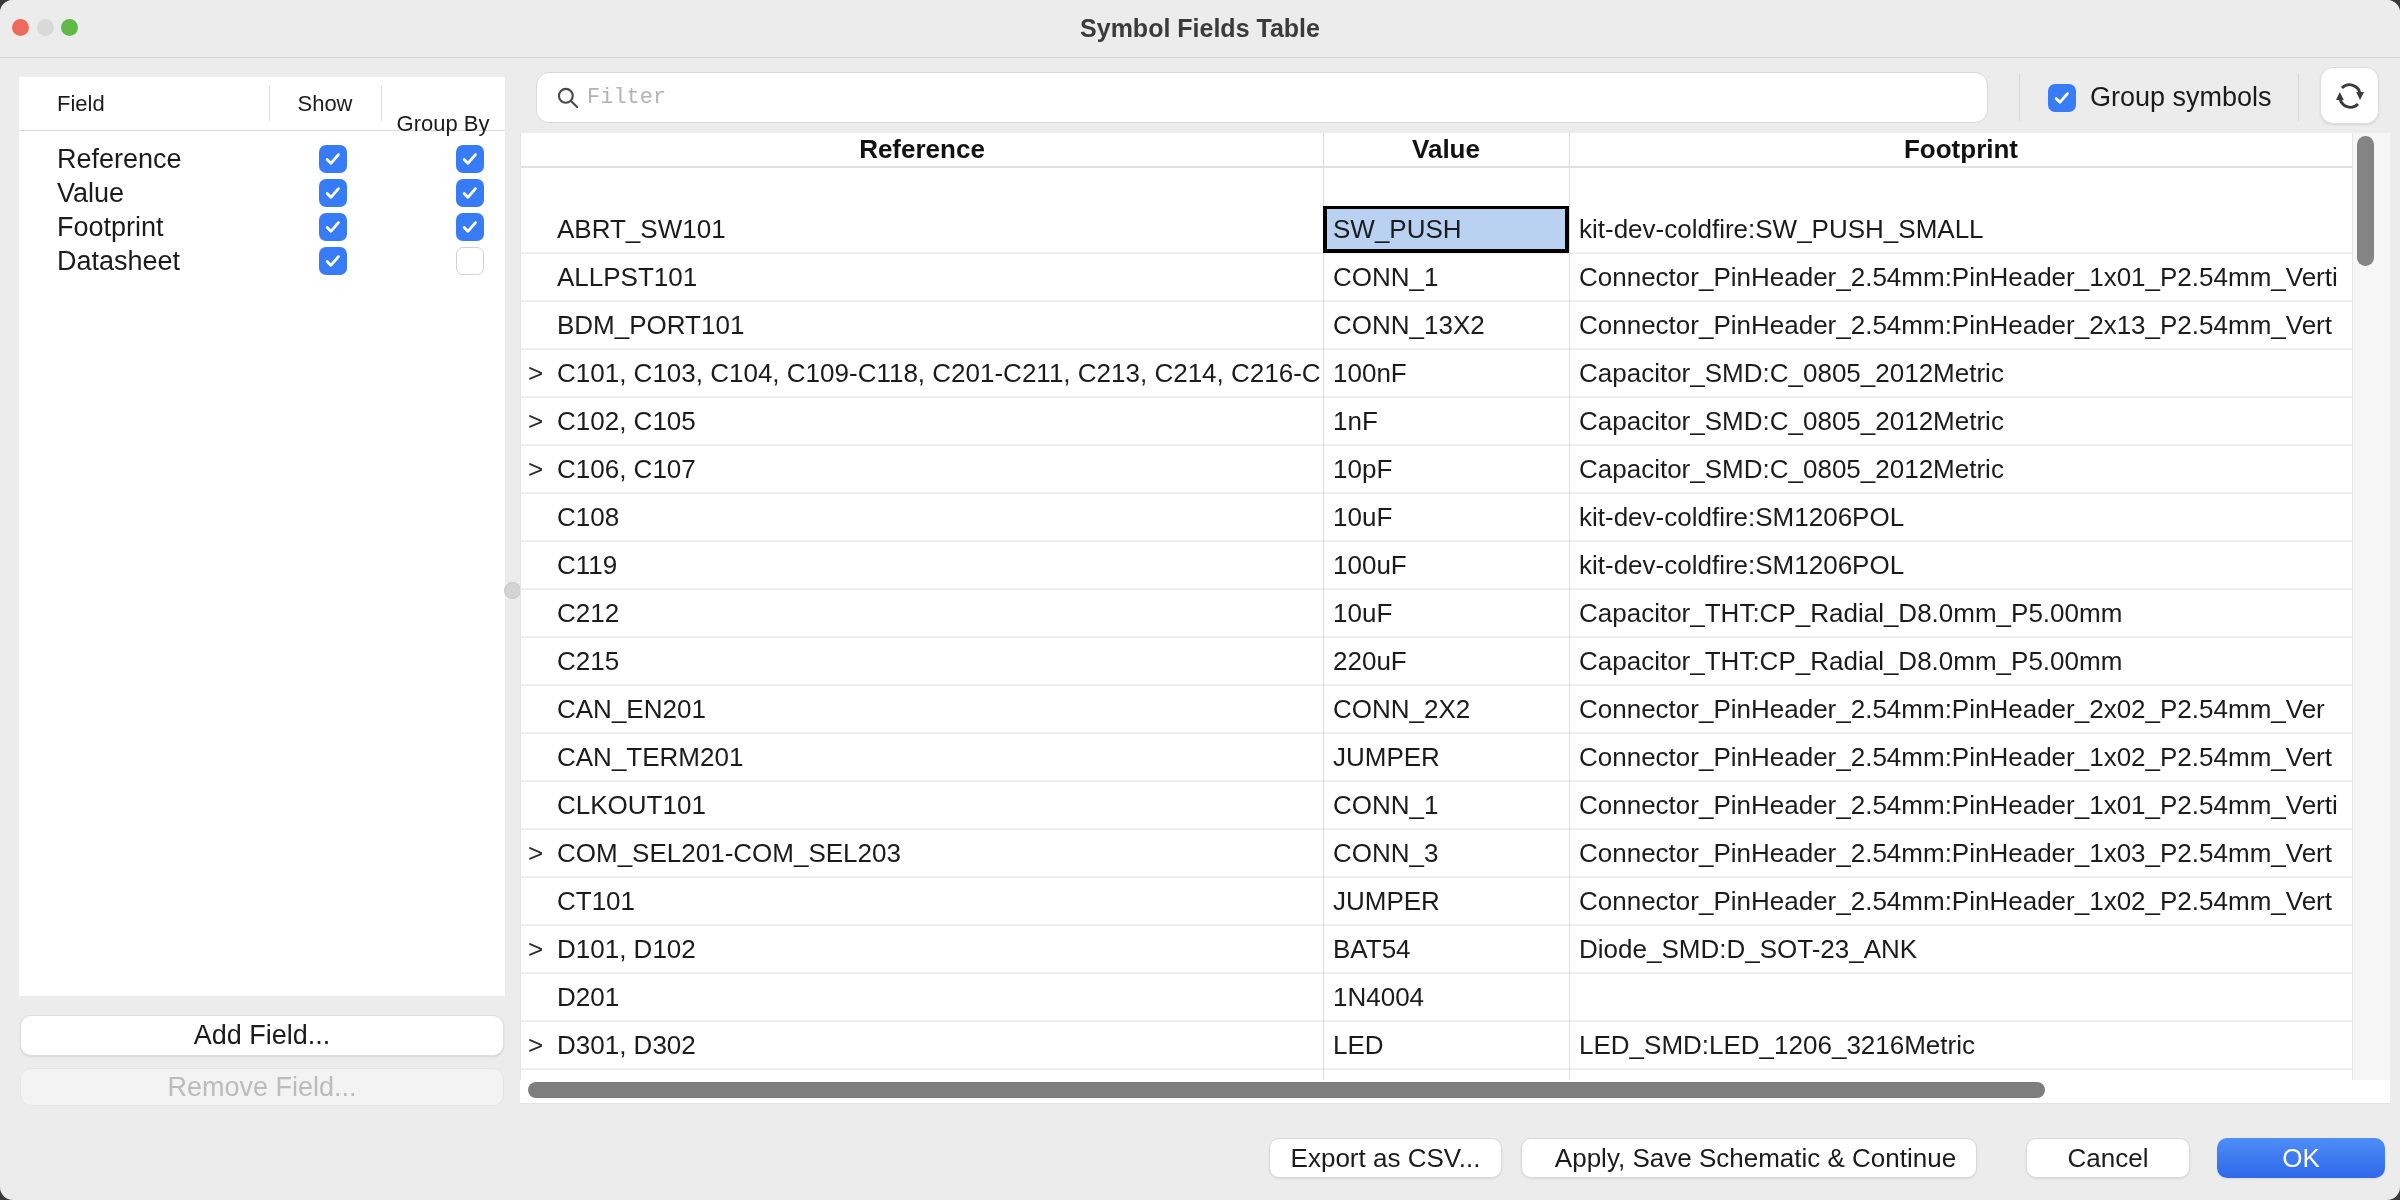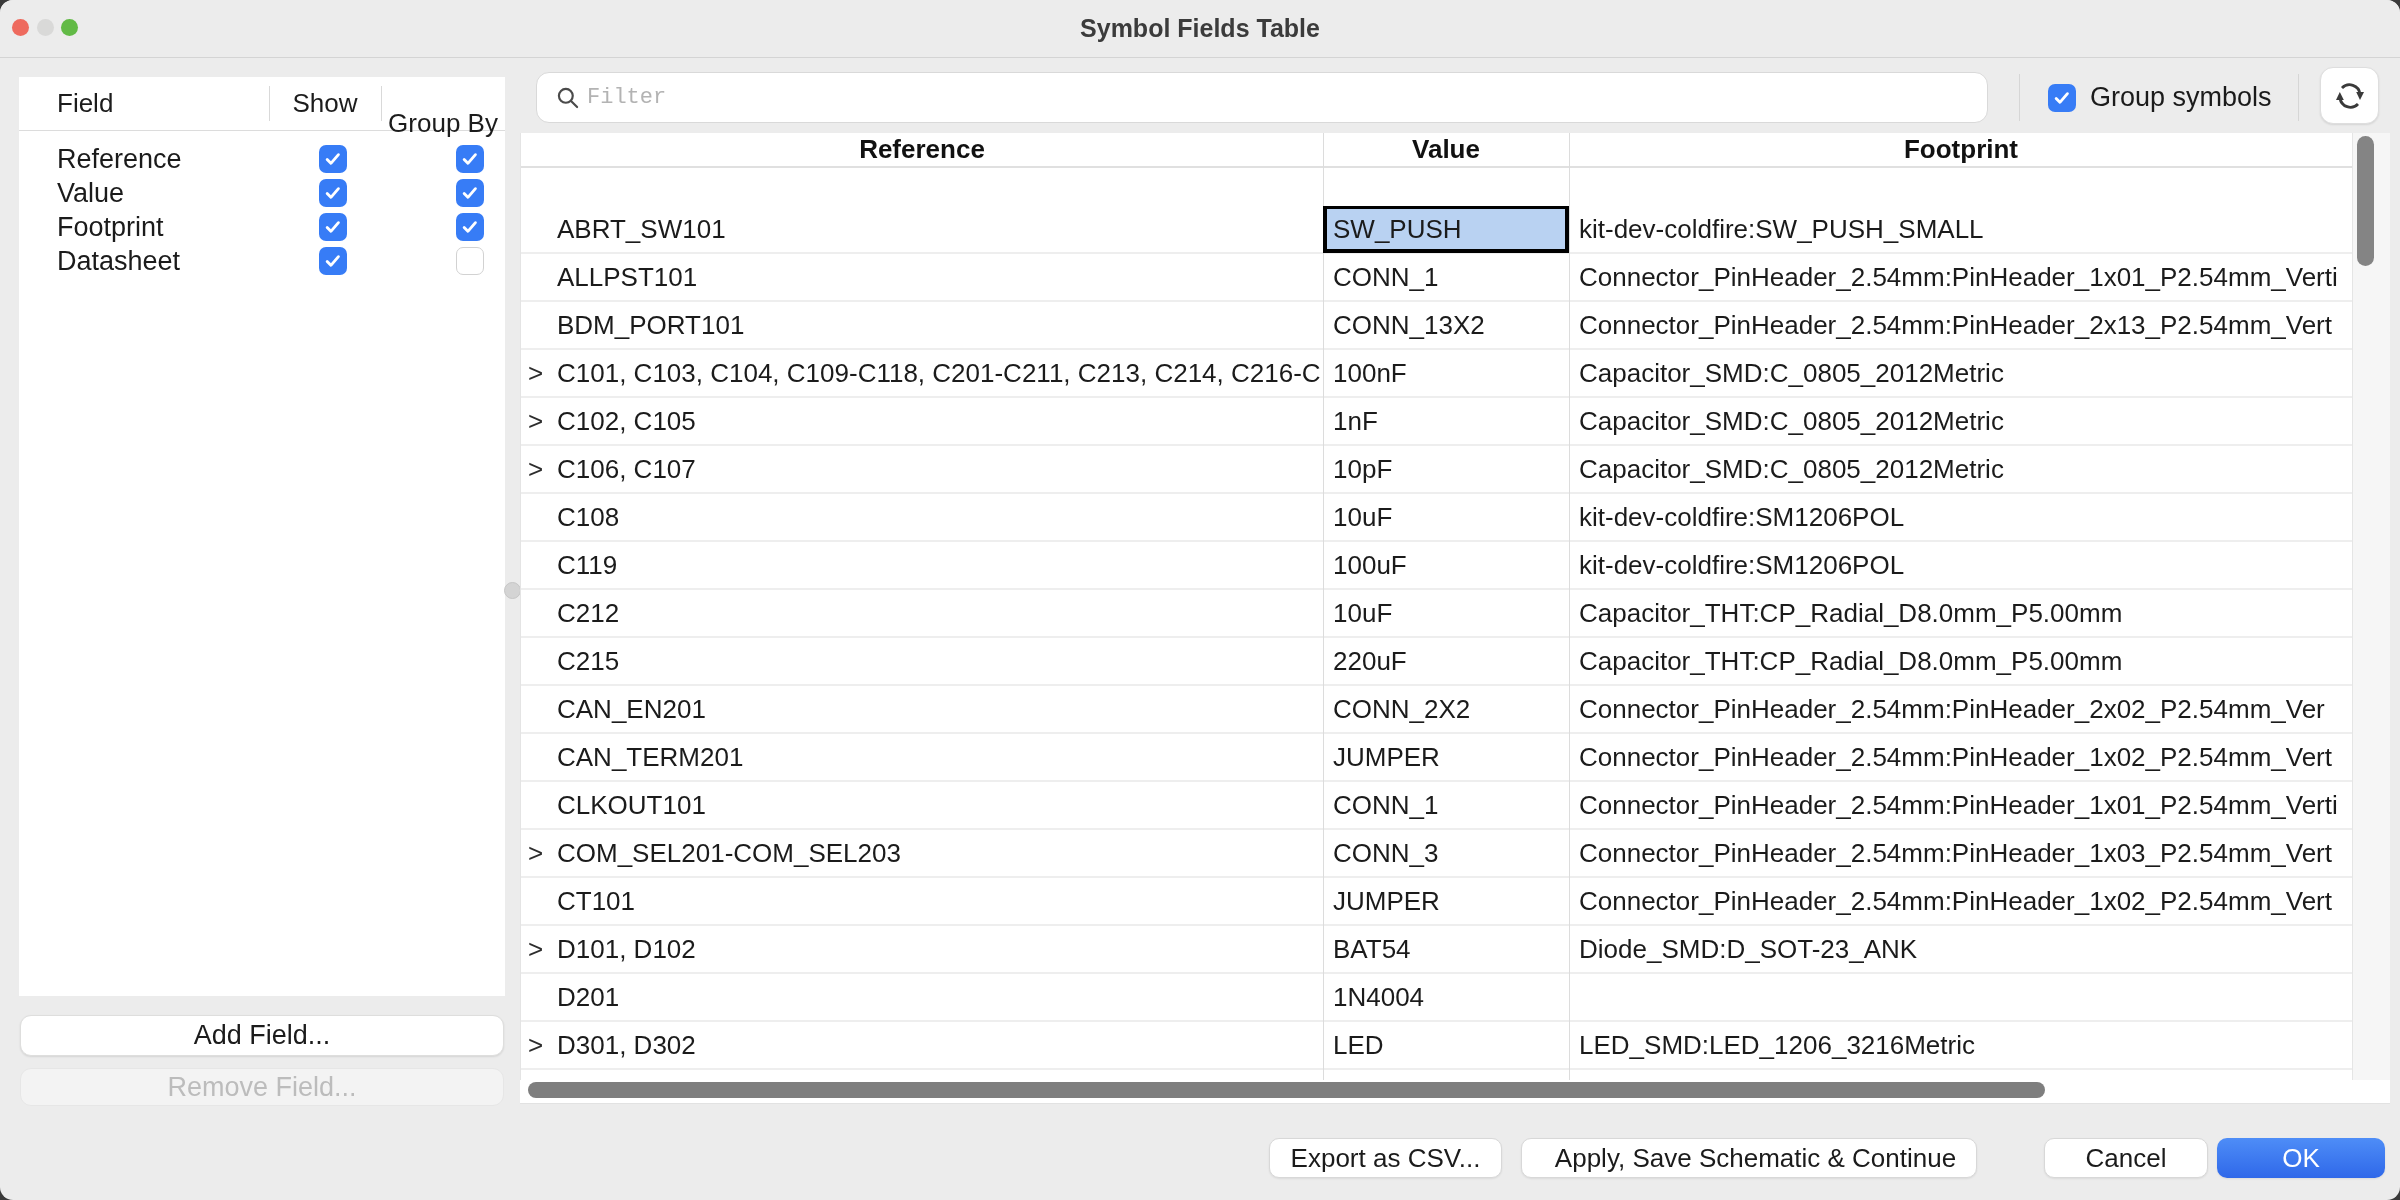--- a/index.html
+++ b/index.html
@@ -22,21 +22,21 @@
   .t-red{left:12px;background:var(--traffic-red,#ee6a5e);}
   .t-gray{left:37px;background:var(--traffic-gray,#d9d9d8);}
   .t-green{left:61px;background:var(--traffic-green,#62ba46);}
   .win-title{position:absolute;left:0;top:0;width:100%;height:57px;
     display:flex;align-items:center;justify-content:center;
     font-size:25px;font-weight:bold;color:#3b3b3b;}
   
   .fields-panel{position:absolute;left:19px;top:77px;width:486px;height:919px;
     background:#ffffff;}
   .fp-header{position:absolute;left:0;top:0;width:100%;height:53px;
-    border-bottom:1px solid #dcdcdc;font-size:26px;color:#1c1c1c;}
+    border-bottom:1px solid #dcdcdc;font-size:22px;color:#1c1c1c;}
   .fp-header .h-field{position:absolute;left:38px;top:0;height:53px;display:flex;align-items:center;}
   .fp-header .h-show{position:absolute;left:250px;width:112px;top:0;height:53px;display:flex;align-items:center;justify-content:center;}
   .fp-header .h-group{position:absolute;left:362px;width:124px;top:0;height:53px;display:flex;align-items:center;justify-content:center;margin-top:20px;}
   .fp-header .hdiv{position:absolute;top:9px;height:35px;width:1px;background:#d9d9d9;}
   .hdiv.d1{left:250px;} .hdiv.d2{left:362px;}
   .fp-rows{position:absolute;left:0;top:65px;width:100%;}
   .fp-row{position:relative;height:34px;}
   .fp-row .f-name{position:absolute;left:38px;top:0;height:34px;display:flex;align-items:center;
     font-size:27px;color:#1b1b1b;}
   .fp-row .cb{position:absolute;top:3px;}
@@ -100,21 +100,21 @@
   
   .hstrip{position:absolute;left:520px;top:1080px;width:1870px;height:24px;background:#ffffff;
     border-bottom:1px solid #e2e2e2;box-sizing:border-box;}
   .hthumb{position:absolute;left:528px;top:1082px;width:1517px;height:16px;border-radius:8px;background:#7e7e7e;}
   
   .footer-btn{position:absolute;top:1138px;height:40px;border-radius:10px;box-sizing:border-box;
     display:flex;align-items:center;justify-content:center;font-size:26px;color:#1b1b1b;
     background:#ffffff;border:1px solid #d8d8d8;box-shadow:0 1px 2px rgba(0,0,0,0.08);}
   .b-export{left:1269px;width:233px;}
   .b-apply{left:1521px;width:456px;padding-left:19px;}
-  .b-cancel{left:2026px;width:164px;margin-left:18px;}
+  .b-cancel{left:2026px;width:164px;}
   .b-ok{left:2217px;width:168px;color:#ffffff;border:none;
     background:linear-gradient(var(--ok-gradient-top,#4e8df7),var(--ok-gradient-bottom,#2f68e9));}
 </style>
 </head>
 <body>
 
 <div class="window">
 
   <div class="titlebar">
     <span class="traffic t-red"></span>

